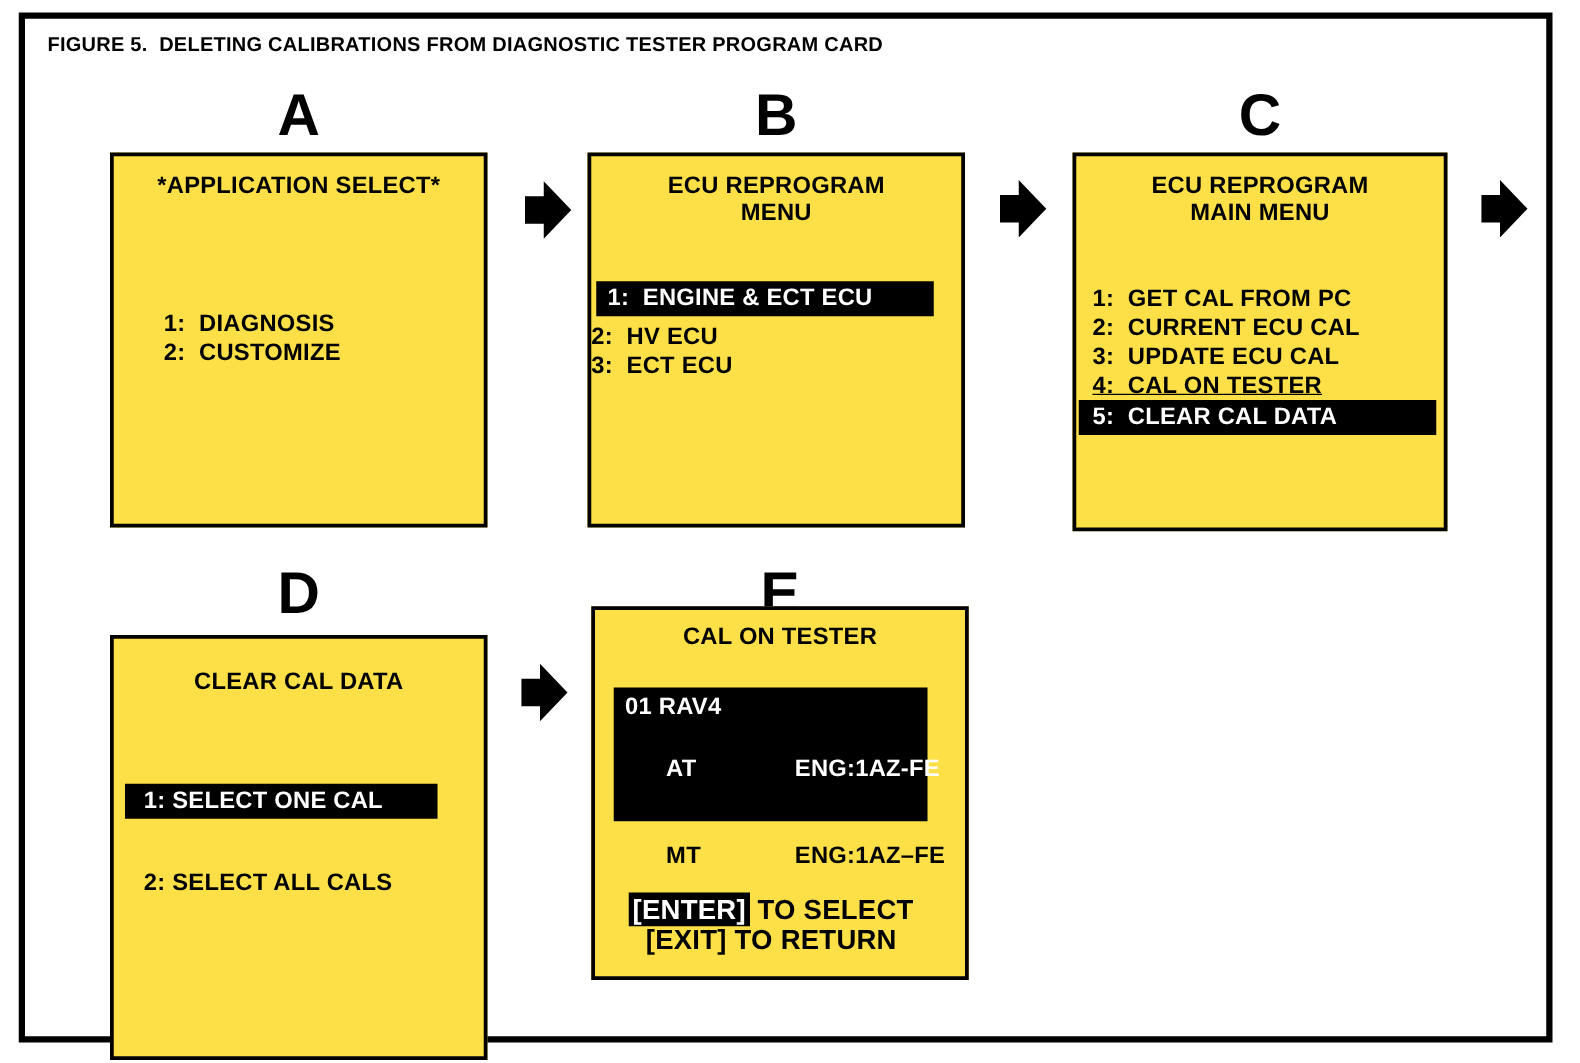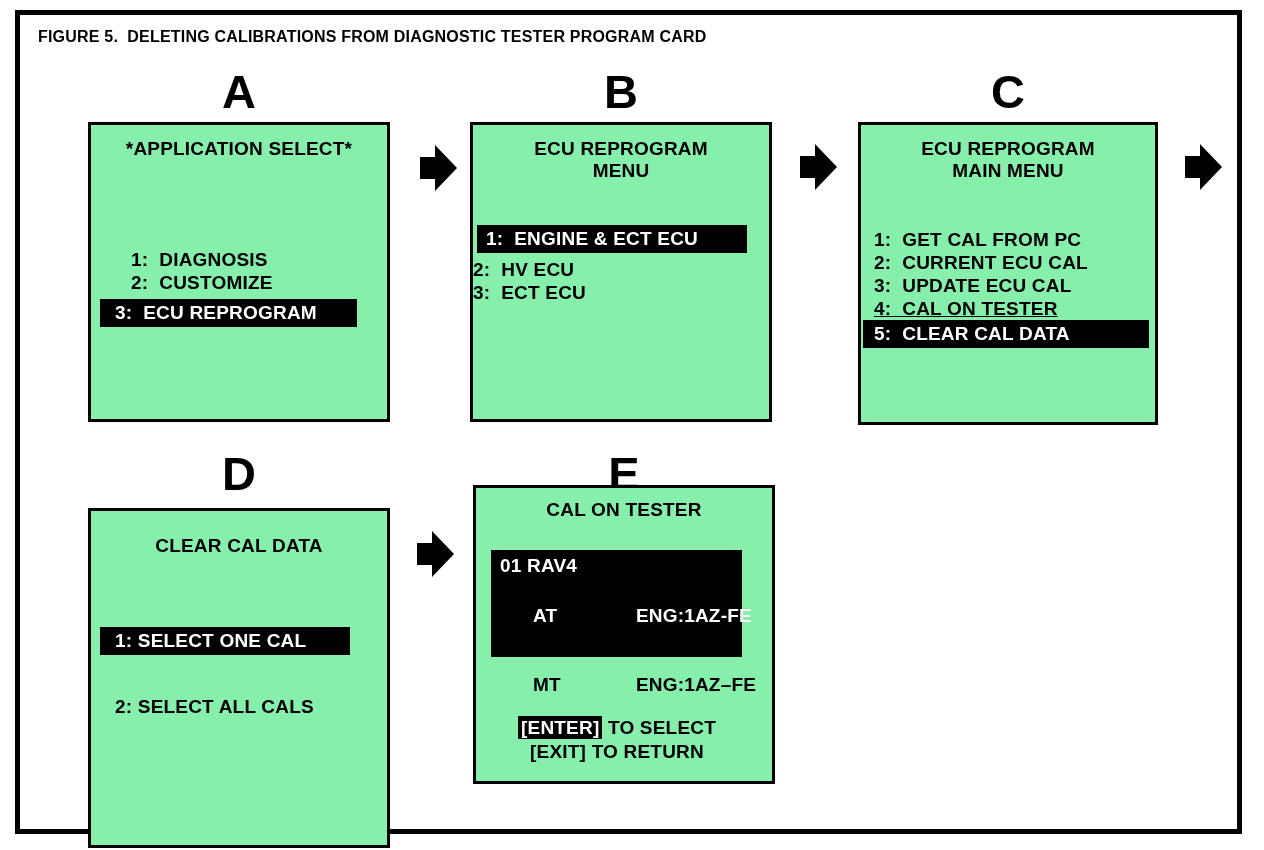--- a/index.html
+++ b/index.html
@@ -6,39 +6,39 @@
   body{
     width:1264px;height:850px;position:relative;overflow:hidden;
     font-family:"Liberation Sans", sans-serif;font-weight:bold;color:#000;
   }
   .frame{
     position:absolute;left:15px;top:10px;width:1227px;height:824px;
     border:5px solid #000;box-sizing:border-box;background:#fff;
   }
   .fig-title{position:absolute;left:18px;top:13px;font-size:16px;white-space:pre;letter-spacing:.2px;}
   .letter{position:absolute;font-size:47px;line-height:47px;text-align:center;}
-  .screen{position:absolute;border:3px solid #000;box-sizing:border-box;background:#86efac;}
+  .screen{position:absolute;border:3px solid #000;box-sizing:border-box;background:#fde047;}
   .s-title{position:absolute;left:0;right:0;text-align:center;font-size:19px;line-height:22px;white-space:pre-line;letter-spacing:.2px;}
   .items{position:absolute;left:0;right:0;}
   .mi{font-size:19px;line-height:23px;white-space:pre;letter-spacing:.2px;}
   .hl{background:#000;color:#fff;}
   .ul{text-decoration:underline;}
   .screen-a .mi{padding-left:40px;}
   .screen-a .mi.hl{margin:5px 30px 0 9px;padding:2px 0 3px 15px;}
   .screen-b .mi{}
   .screen-b .mi.hl{margin:0 22px 5px 4px;padding:2px 0 3px 9px;}
   .screen-c .mi{padding-left:13px;}
   .screen-c .mi.hl{margin:0 6px 0 2px;padding:2px 0 3px 11px;}
   .screen-d .mi{padding-left:24px;margin-top:40px;}
   .screen-d .mi.hl{margin:0 37px 0 9px;padding:2px 0 3px 15px;}
   .cal-entry{position:absolute;left:15px;right:30px;font-size:19px;line-height:25px;letter-spacing:.2px;}
   .cal-entry.hl{padding-top:3px;padding-bottom:4px;}
   .cal-name,.cal-row{padding-left:9px;white-space:pre;}
   .cal-trans{display:inline-block;width:103px;}
-  .e-footer{position:absolute;left:10px;width:262px;text-align:center;font-size:19px;line-height:24px;letter-spacing:.2px;}
+  .e-footer{position:absolute;left:10px;width:262px;text-align:center;font-size:22px;line-height:24px;letter-spacing:.2px;}
   .inv{background:#000;color:#fff;padding:1px 3px;}
   .arrow{position:absolute;}
 </style>
 </head>
 <body>
 
 <div class="frame">
   <div class="fig-title">FIGURE 5.  DELETING CALIBRATIONS FROM DIAGNOSTIC TESTER PROGRAM CARD</div>
 </div>
 
@@ -46,21 +46,20 @@
 <div class="letter" style="left:470px;top:68px;width:302px">B</div>
 <div class="letter" style="left:858px;top:68px;width:300px">C</div>
 <div class="letter" style="left:88px;top:450px;width:302px">D</div>
 <div class="letter" style="left:473px;top:450px;width:302px">E</div>
 
 <div class="screen screen-a" style="left:88px;top:122px;width:302px;height:300px">
   <div class="s-title" style="top:13px">*APPLICATION SELECT*</div>
   <div class="items" style="top:123px">
     <div class="mi">1:  DIAGNOSIS</div>
     <div class="mi">2:  CUSTOMIZE</div>
-    <div class="mi hl">3:  ECU REPROGRAM</div>
   </div>
 </div>
 
 <svg class="arrow" style="left:420px;top:143px" width="38" height="50" viewBox="0 0 38 50">
     <path d="M0 14 H15 V2 L37 25 L15 48 V36 H0 Z" fill="#000"></path>
   </svg>
 
 <div class="screen screen-b" style="left:470px;top:122px;width:302px;height:300px">
   <div class="s-title" style="top:13px">ECU REPROGRAM
 MENU</div>

